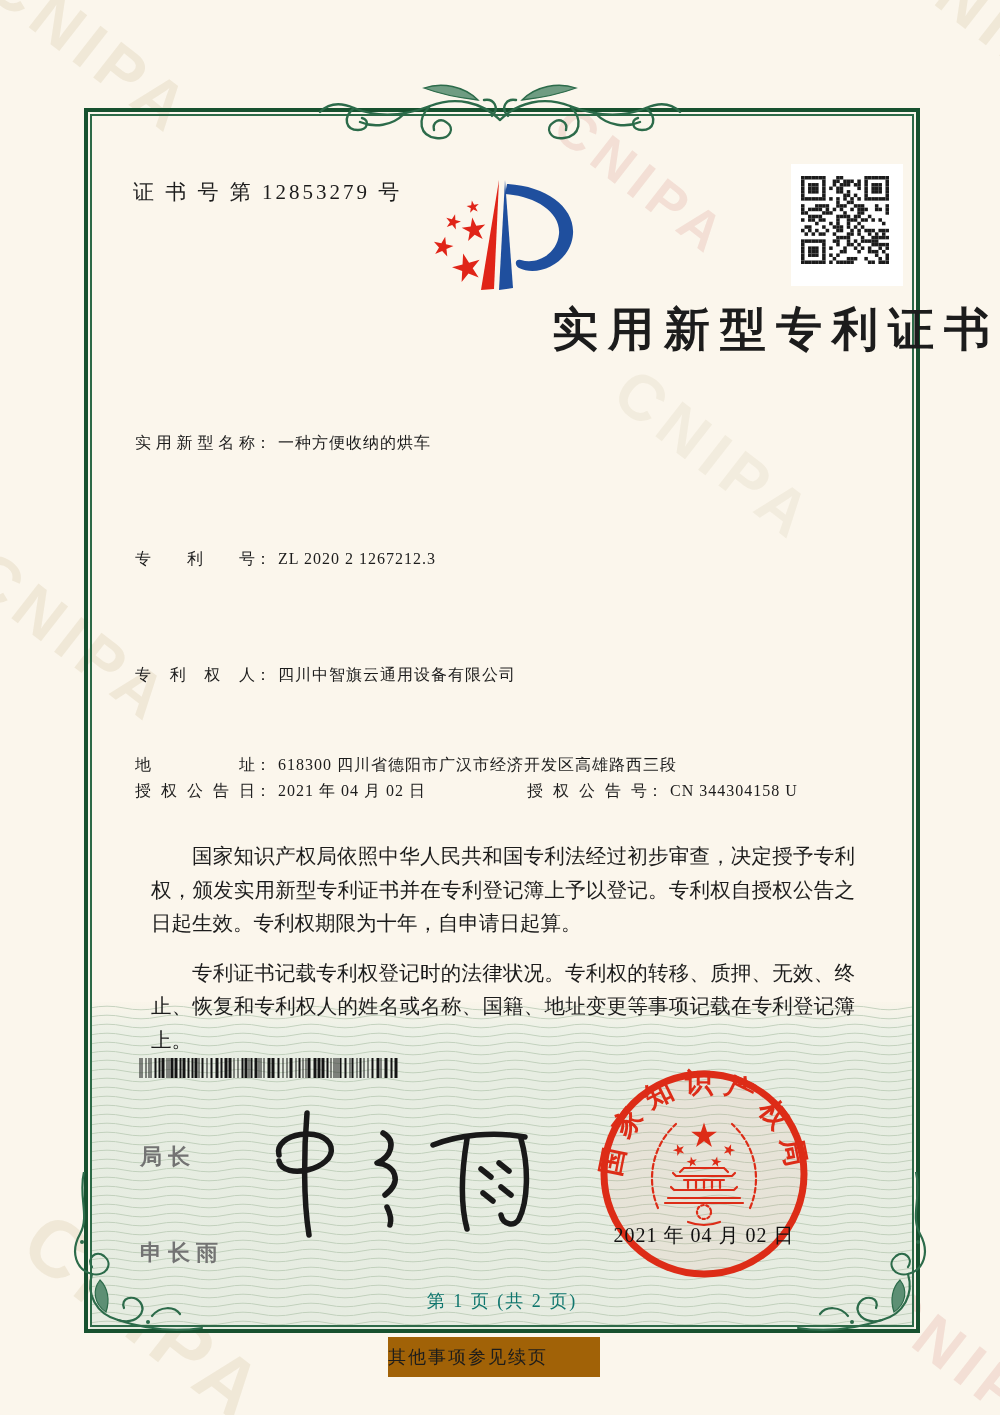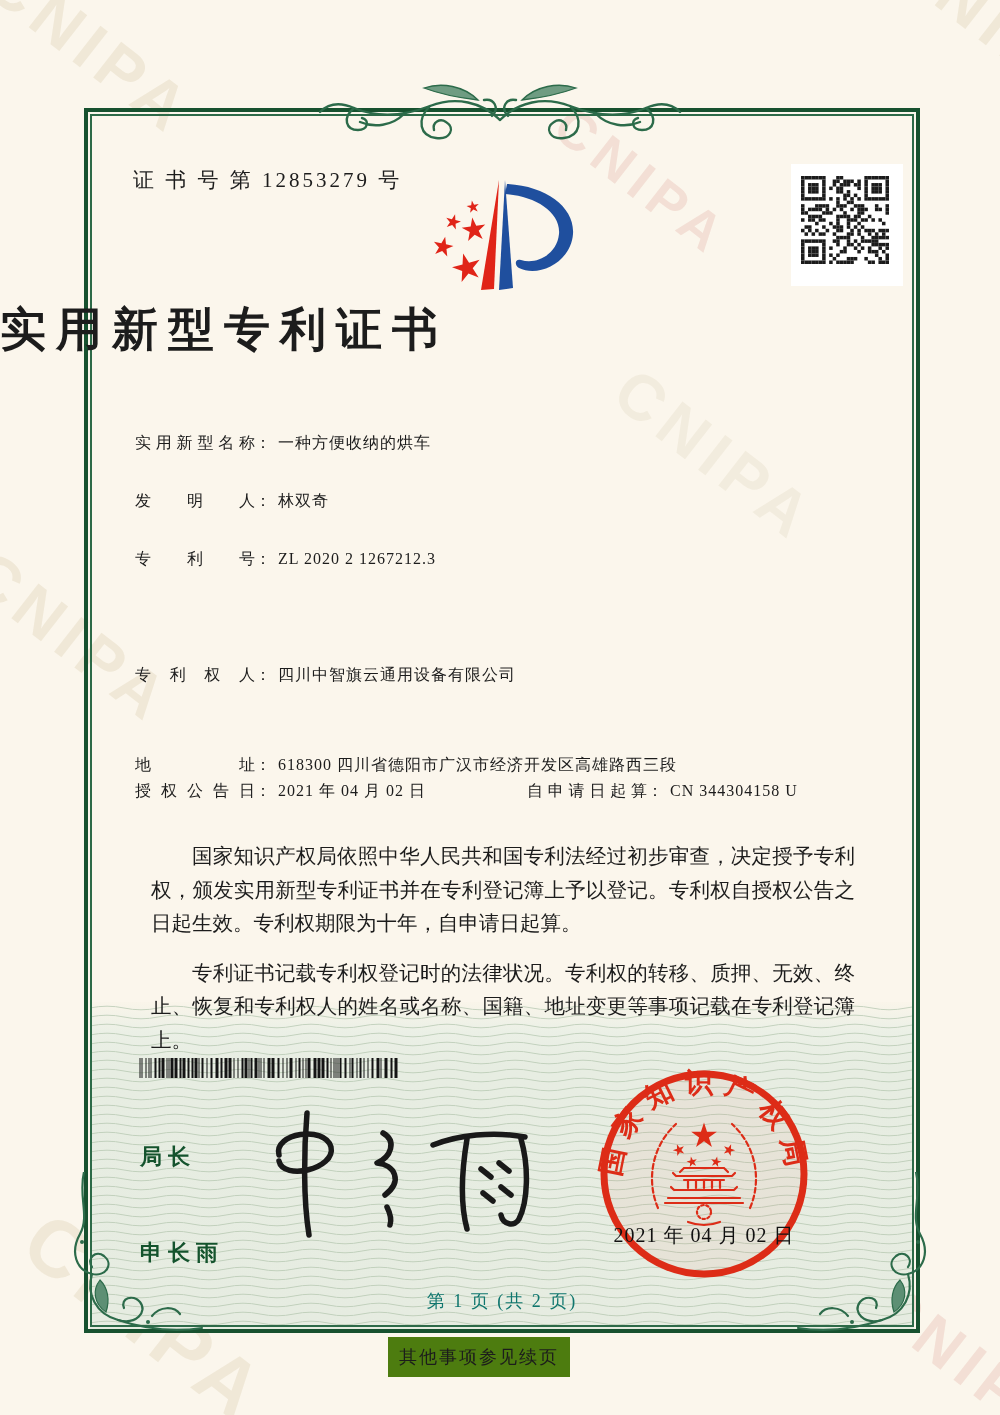--- a/index.html
+++ b/index.html
@@ -12,47 +12,47 @@
   
   .frame{position:absolute;left:84px;top:108px;width:828px;height:1217px;border:4px solid #17512f;z-index:3;}
   .frame-inner{position:absolute;inset:2px;border:2px solid #2d6a48;}
   
   .green-sec{position:absolute;left:90px;top:1002px;width:824px;height:329px;z-index:2;
              background:linear-gradient(180deg,#faf5ea 0%,#ebf0e6 9%,#e7ede2 20%,#e6ece1 100%);}
   .green-sec svg{position:absolute;left:0;top:0;}
   
   .orn{position:absolute;z-index:4;pointer-events:none;}
   
-  .cert-no{position:absolute;left:133px;top:166px;font-size:21px;letter-spacing:3px;z-index:5;text-align:center;}
+  .cert-no{position:absolute;left:133px;top:178px;font-size:21px;letter-spacing:3px;z-index:5;text-align:center;}
   .logo{position:absolute;left:415px;top:168px;z-index:5;}
   .qr-patch{position:absolute;left:791px;top:164px;width:112px;height:122px;background:#ffffff;z-index:5;}
   .qr{position:absolute;left:801px;top:176px;z-index:6;}
-  .doc-title{position:absolute;left:0;top:299px;width:100%;text-align:left;font-size:46px;font-weight:700;
+  .doc-title{position:absolute;left:0;top:299px;width:100%;text-align:right;font-size:46px;font-weight:700;
              letter-spacing:10px;z-index:5;}
   
   .frow{position:absolute;left:135px;width:740px;font-size:16px;z-index:5;white-space:nowrap;}
   .flabel{display:inline-block;width:120px;text-align:justify;text-align-last:justify;vertical-align:bottom;}
   .fvalue{margin-left:7px;letter-spacing:1px;}
   .gpair2{position:absolute;left:392px;top:0;}
   
   .body-text{position:absolute;left:135px;top:824px;width:736px;font-size:20.5px;line-height:33.5px;
              text-align:justify;z-index:5;}
   .body-text p{margin:16px;text-indent:2em;}
   
   .barcode{position:absolute;left:138px;top:1058px;z-index:5;}
   .director{position:absolute;left:140px;z-index:5;font-family:"Liberation Sans","DejaVu Sans",sans-serif;
-            font-weight:600;font-size:22px;letter-spacing:6px;color:#14532d;}
+            font-weight:600;font-size:22px;letter-spacing:6px;color:#737373;}
   .sig{position:absolute;left:263px;top:1103px;z-index:5;}
   .seal{position:absolute;left:592px;top:1062px;z-index:5;}
   .seal-date{position:absolute;left:592px;top:1222px;width:224px;text-align:center;font-size:20px;
              letter-spacing:1px;color:#111;z-index:6;}
   .page-info{position:absolute;left:84px;top:1289px;width:836px;text-align:center;font-size:18px;
              letter-spacing:2px;color:#0f766e;z-index:5;}
-  .note-box{position:absolute;left:388px;top:1337px;width:182px;height:40px;background:#4d7c0f;z-index:5;
-            text-align:center;line-height:40px;font-size:18px;letter-spacing:2px;}
+  .note-box{position:absolute;left:388px;top:1337px;width:212px;height:40px;background:#a16207;z-index:5;
+            text-align:left;line-height:40px;font-size:18px;letter-spacing:2px;}
 </style>
 </head>
 <body>
 
 <div class="page">
 
   <div class="wm" style="left:-30px;top:8px;font-size:66px;">CNIPA</div>
   <div class="wm" style="left:876px;top:-14px;font-size:66px;">CNIPA</div>
   <div class="wm pink" style="left:540px;top:150px;font-size:54px;">CNIPA</div>
   <div class="wm" style="left:598px;top:418px;font-size:64px;color:rgba(196,185,150,.16);">CNIPA</div>
@@ -463,36 +463,33 @@
         <rect x="23" y="24" width="1" height="1"></rect>
         <rect x="24" y="24" width="1" height="1"></rect>
       </g>
     </svg>
 
   <div class="doc-title">实用新型专利证书</div>
 
   <div class="frow" style="top:433px;">
     <span class="flabel">实用新型名称</span><span>：</span><span class="fvalue">一种方便收纳的烘车</span>
   </div>
-  <div class="frow" style="top:491px;">
-    <span class="flabel">发明人</span><span>：</span><span class="fvalue">林双奇</span>
-  </div>
   <div class="frow" style="top:549px;">
     <span class="flabel">专利号</span><span>：</span><span class="fvalue">ZL 2020 2 1267212.3</span>
   </div>
   <div class="frow" style="top:665px;">
     <span class="flabel">专利权人</span><span>：</span><span class="fvalue">四川中智旗云通用设备有限公司</span>
   </div>
   <div class="frow" style="top:755px;">
     <span class="flabel">地址</span><span>：</span><span class="fvalue">618300  四川省德阳市广汉市经济开发区高雄路西三段</span>
   </div>
   <div class="frow" style="top:781px;">
     <span class="flabel">授权公告日</span><span>：</span><span class="fvalue">2021 年 04 月 02 日</span>
     <span class="gpair2">
-      <span class="flabel">自申请日起算</span><span>：</span><span class="fvalue">CN 344304158 U</span>
+      <span class="flabel">授权公告号</span><span>：</span><span class="fvalue">CN 344304158 U</span>
     </span>
   </div>
 
   <div class="body-text">
     <p>国家知识产权局依照中华人民共和国专利法经过初步审查，决定授予专利权，颁发实用新型专利证书并在专利登记簿上予以登记。专利权自授权公告之日起生效。专利权期限为十年，自申请日起算。</p>
     <p>专利证书记载专利权登记时的法律状况。专利权的转移、质押、无效、终止、恢复和专利权人的姓名或名称、国籍、地址变更等事项记载在专利登记簿上。</p>
   </div>
 
   <svg id="barcode" class="barcode" width="265" height="20" viewBox="0 0 262 20">
       <g fill="#141414">

